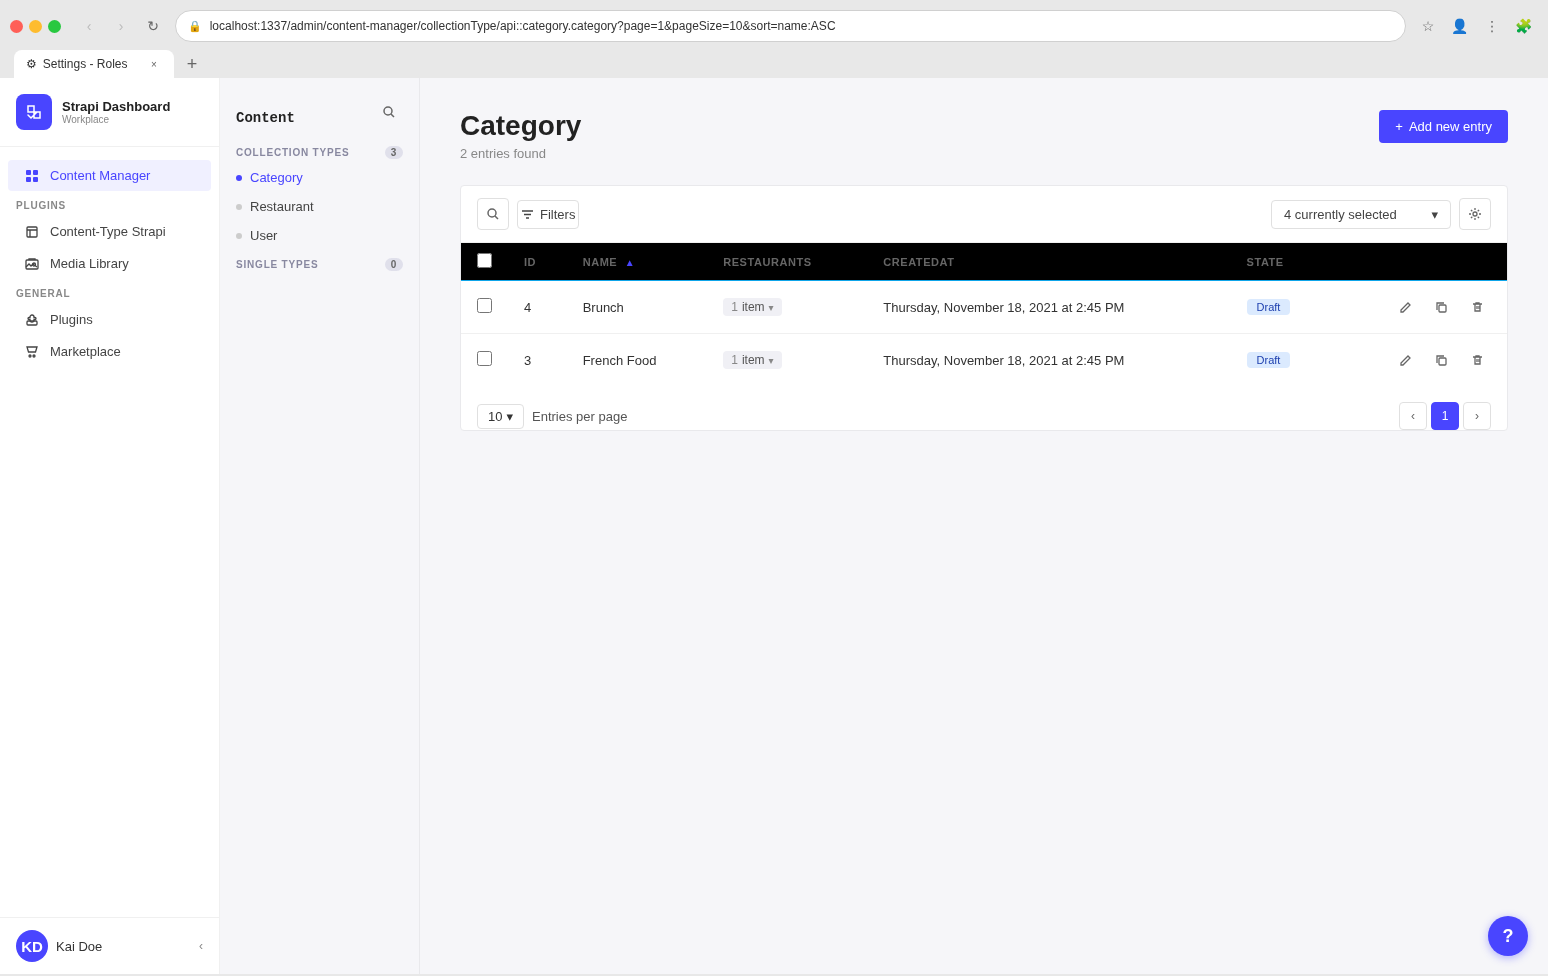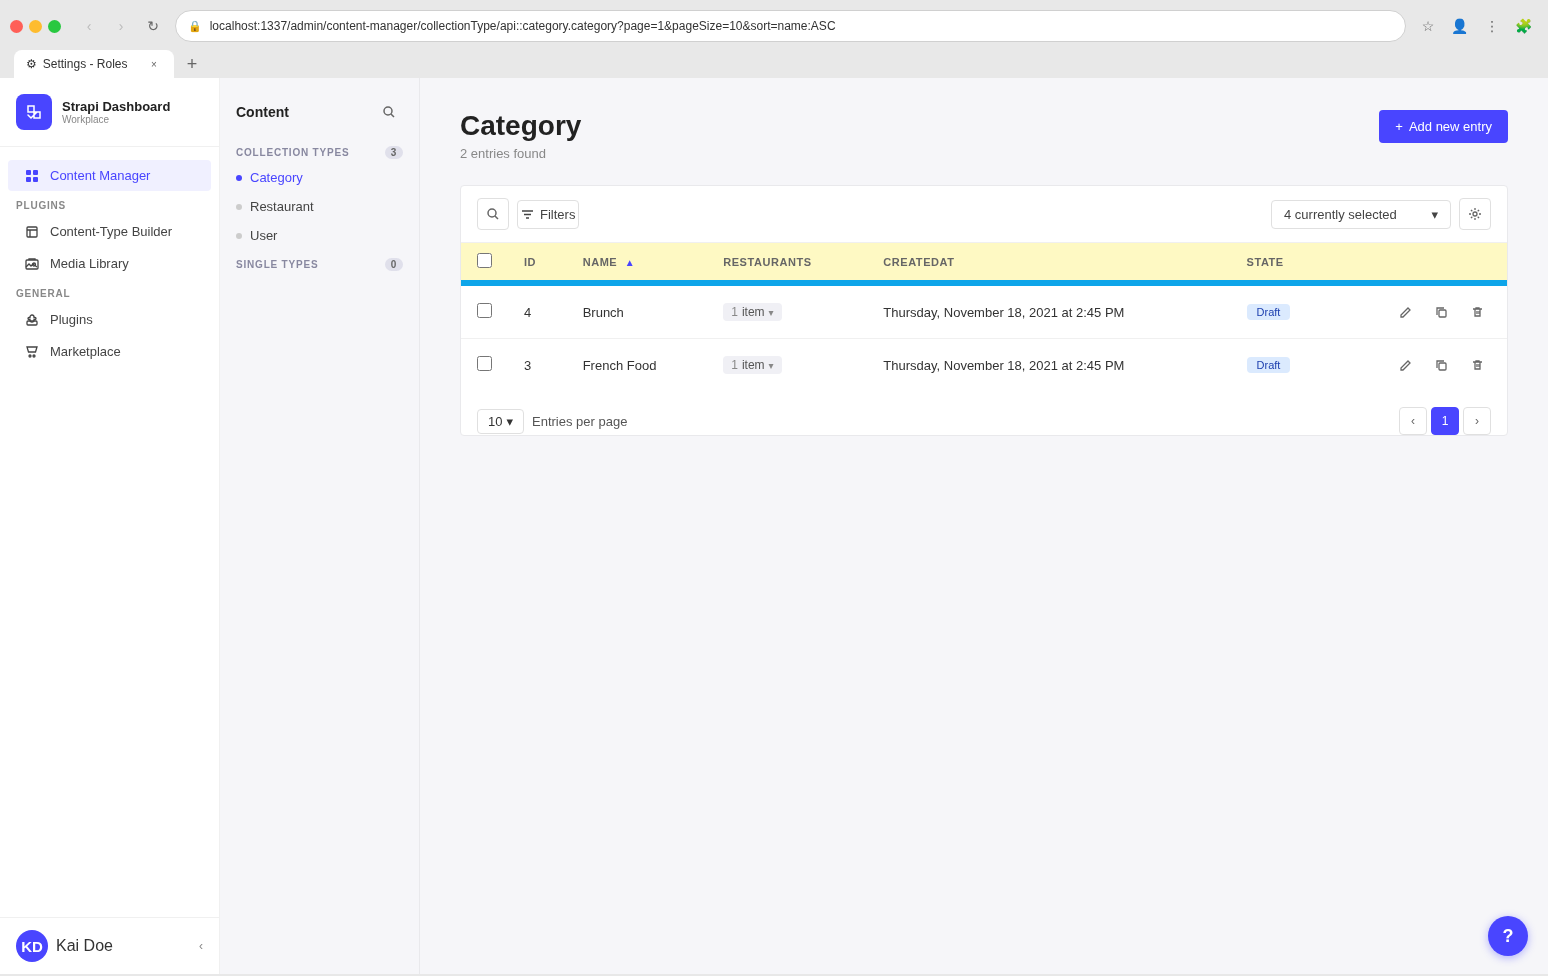--- a/index.html
+++ b/index.html
@@ -104,34 +104,35 @@
     .sidebar-item-icon { font-size: 14px; width: 16px; display: flex; align-items: center; justify-content: center; }
     .sidebar-footer {
       padding: 12px 16px; border-top: 1px solid #f0f0f0;
       display: flex; align-items: center; gap: 8px;
     }
     .user-avatar {
       width: 32px; height: 32px; background: #4945ff; border-radius: 50%;
       display: flex; align-items: center; justify-content: center;
       color: white; font-size: 15px; font-weight: 600;
     }
-    .user-name { font-size: 16px; color: #333; flex: 1; }
+    .user-name { font-size: 13px; color: #333; flex: 1; }
     .collapse-btn { color: #888; font-size: 12px; cursor: pointer; }
 
     
     .content-sidebar {
       width: 200px;
       background: #f6f6f9;
       border-right: 1px solid #e9e9ec;
       padding: 12px 0;
       flex-shrink: 0;
     }
     .content-sidebar-header {
-      display: flex; align-items: center; justify-content: space-between;
+      display: flex; align-items: flex-end; justify-content: space-between;
       padding: 8px 16px 12px;
+      font-family: Liberation Mono, monospace;
     }
     .content-sidebar-title { font-size: 14px; font-weight: 600; color: #222; }
     .content-search-btn {
       width: 28px; height: 28px; border-radius: 4px; background: transparent;
       border: none; cursor: pointer; color: #666; display: flex; align-items: center; justify-content: center;
     }
     .content-section-label {
       font-size: 10px; font-weight: 700; color: #8888a0; letter-spacing: 0.08em;
       padding: 8px 16px 4px; text-transform: uppercase;
       display: flex; align-items: center; justify-content: space-between;
@@ -195,21 +196,21 @@
       min-width: 180px; justify-content: space-between;
     }
     .settings-btn {
       width: 32px; height: 32px; border-radius: 4px; background: transparent;
       border: 1px solid #e0e0e0; cursor: pointer; color: #666;
       display: flex; align-items: center; justify-content: center;
     }
 
     
     table { width: 100%; border-collapse: collapse; }
-    thead tr { border-bottom: 6px solid #0ea5e9; background: #fef9c3; }
+    thead tr { border-bottom: 1px solid #0ea5e9; background: #000000; }
     th {
       padding: 10px 16px; text-align: left; font-size: 11px; font-weight: 700;
       color: #666; text-transform: uppercase; letter-spacing: 0.05em;
     }
     th.sortable { cursor: pointer; }
     .sort-icon { margin-left: 4px; font-size: 10px; color: #4945ff; }
     tbody tr { border-bottom: 1px solid #f0f0f0; }
     tbody tr:last-child { border-bottom: none; }
     td { padding: 12px 16px; font-size: 13px; color: #333; vertical-align: middle; }
     .checkbox-cell { width: 40px; }
@@ -330,21 +331,21 @@
       </div>
 
       <div class="sidebar-section-label">Plugins</div>
       <div class="sidebar-item">
         <span class="sidebar-item-icon">
           <svg width="14" height="14" viewBox="0 0 14 14" fill="none" stroke="currentColor" stroke-width="1.3">
             <rect x="2" y="2" width="10" height="10" rx="1"></rect>
             <path d="M2 5h10M5 5v7"></path>
           </svg>
         </span>
-        <span>Content-Type Builder</span>
+        <span>Content-Type Strapi</span>
       </div>
       <div class="sidebar-item">
         <span class="sidebar-item-icon">
           <svg width="14" height="14" viewBox="0 0 14 14" fill="none" stroke="currentColor" stroke-width="1.3">
             <rect x="1" y="3" width="12" height="9" rx="1"></rect>
             <path d="M4 3V2h6v1"></path>
             <circle cx="9" cy="7.5" r="1.5"></circle>
             <path d="M1 10l3-3 2 2 2-2 4 3"></path>
           </svg>
         </span>

